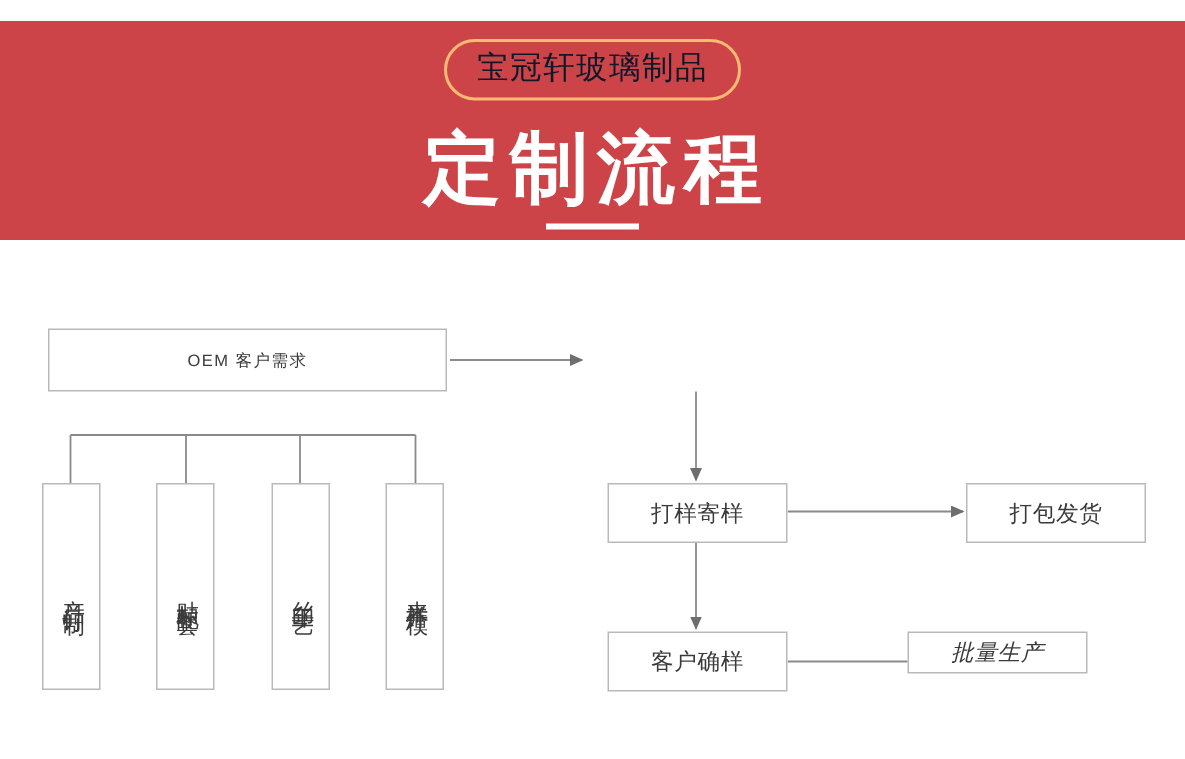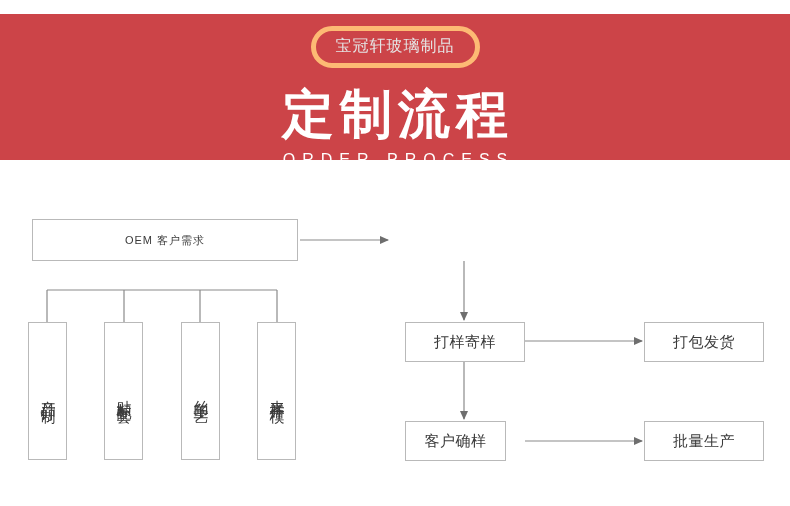--- a/index.html
+++ b/index.html
@@ -29,24 +29,24 @@
     width: 100%;
     height: 100%;
     display: flex;
     flex-direction: column;
     align-items: center;
     justify-content: flex-start;
     padding-top: 12px;
     box-sizing: border-box;
   }
   .brand-pill {
-    border: 5px solid #fdba74;
+    border: 2px solid #fdba74;
     border-radius: 22px;
-    color: #e5e5e5;
-    font-size: 16px;
+    color: #0f172a;
+    font-size: 21px;
     line-height: 1;
     letter-spacing: 1px;
     padding: 7px 20px 9px 20px;
     white-space: nowrap;
     font-weight: 500;
   }
   .main-title {
     color: #ffffff;
     font-size: 52px;
     line-height: 1;
@@ -109,21 +109,20 @@
   }
   .node.oem { font-size: 11px; letter-spacing: 1px; }
 </style>
 </head>
 <body>
 
 <div class="banner">
   <div class="banner-inner">
     <div class="brand-pill">宝冠轩玻璃制品</div>
     <div class="main-title">定制流程</div>
-    <div class="sub-title">ORDER PROCESS</div>
     <div class="title-rule"></div>
   </div>
 </div>
 
 <div class="flow">
 
   <svg width="790" height="346">
     <defs>
       <marker id="arw" markerWidth="9" markerHeight="8" refX="8" refY="4" orient="auto" markerUnits="userSpaceOnUse">
         <path d="M0,0 L9,4 L0,8 z" fill="#6e6e6e"></path>
@@ -151,16 +150,16 @@
 
   <div class="node vert" style="left:28px; top:162px; width:39px; height:138px;">产品订制</div>
   <div class="node vert" style="left:104px; top:162px; width:39px; height:138px;">贴标配套</div>
   <div class="node vert" style="left:181px; top:162px; width:39px; height:138px;">丝印工艺</div>
   <div class="node vert" style="left:257px; top:162px; width:39px; height:138px;">来样开模</div>
 
 
   <div class="node" style="left:405px; top:162px; width:120px; height:40px;">打样寄样</div>
   <div class="node" style="left:644px; top:162px; width:120px; height:40px;">打包发货</div>
 
-  <div class="node" style="left:405px; top:261px; width:101px; height:40px;">客户确样</div>
-  <div class="node" style="left:644px; top:261px; width:120px; height:40px;">批量生产</div>
+  <div class="node" style="left:405px; top:261px; width:120px; height:40px;">客户确样</div>
+  <div class="node" style="left:605px; top:261px; width:120px; height:28px;font-style:italic;">批量生产</div>
 
 </div>
 
 </body></html>

